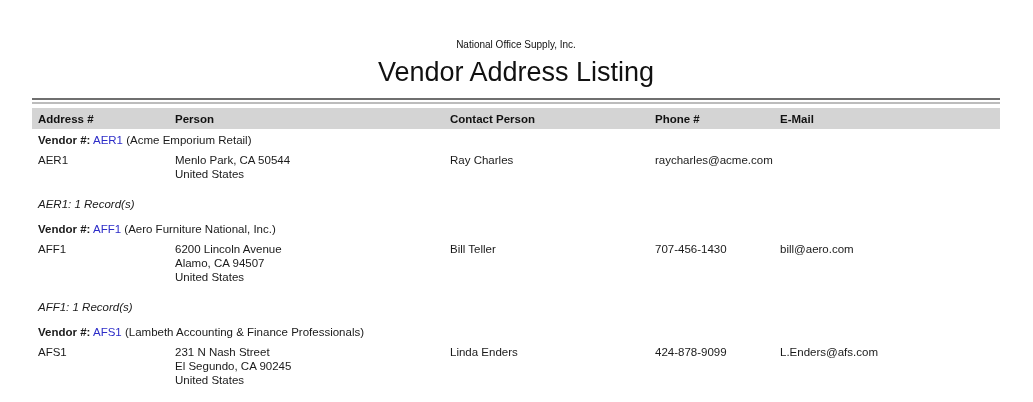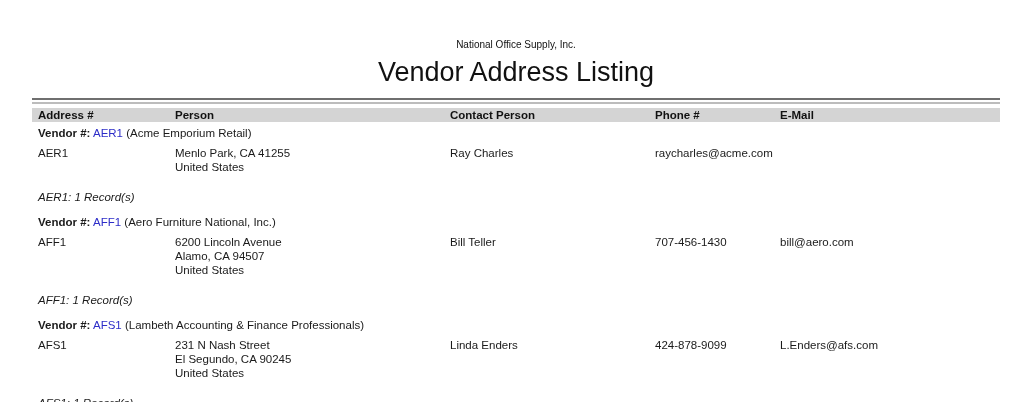--- a/index.html
+++ b/index.html
@@ -50,21 +50,21 @@
   }
   
   .grid-row {
     display: grid;
     grid-template-columns: 137px 275px 205px 125px 1fr;
     padding-left: 6px;
   }
   .header-bar {
     margin-top: 4px;
     background: #d4d4d4;
-    height: 14px;
+    height: 21px;
     align-items: center;
     font-size: 11.5px;
     font-weight: 700;
     color: #111;
   }
   .group-header {
     margin-top: 4px;
     padding-left: 6px;
     font-size: 11.5px;
     line-height: 15px;
@@ -110,21 +110,21 @@
 
     <div class="group-block">
       <div class="group-header">
         <span class="lbl">Vendor #:</span>
         <span class="code">AER1</span>
         <span>(Acme Emporium Retail)</span>
       </div>
       <div class="grid-row data-row">
         <div class="cell">AER1</div>
         <div class="cell">
-          <div class="addr-line">Menlo Park, CA 41255</div>
+          <div class="addr-line">Menlo Park, CA 50544</div>
           <div class="addr-line">United States</div>
         </div>
         <div class="cell">Ray Charles</div>
         <div class="cell">raycharles@acme.com</div>
       </div>
       <div class="group-summary">AER1: 1 Record(s)</div>
     </div>
 
     <div class="group-block spaced">
       <div class="group-header">

